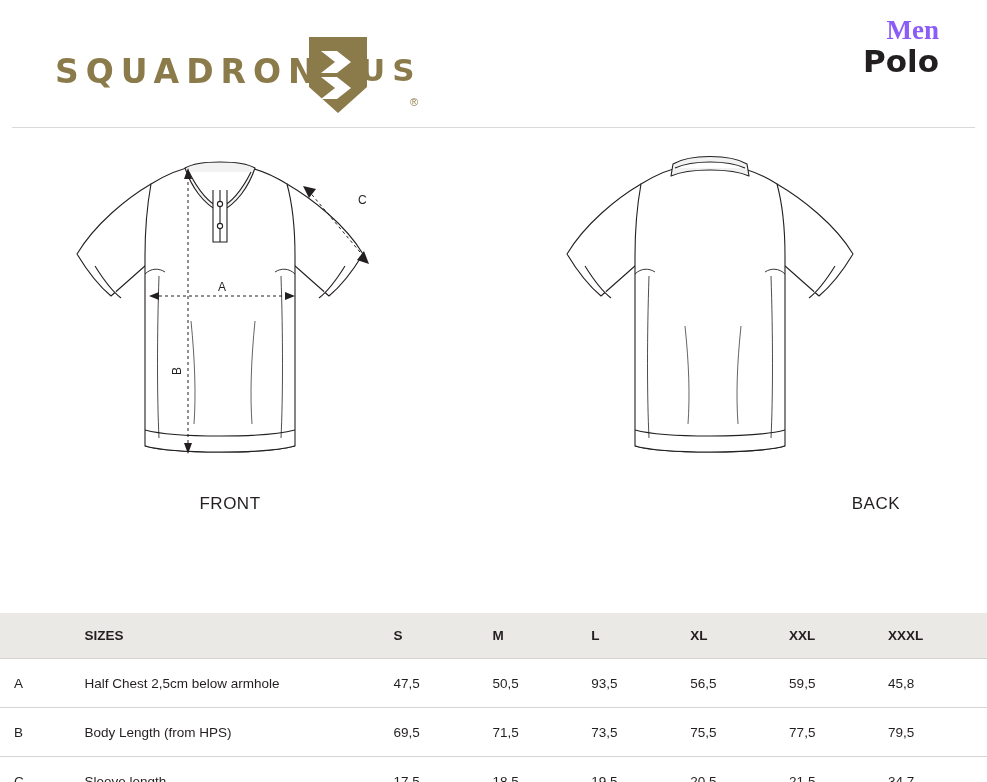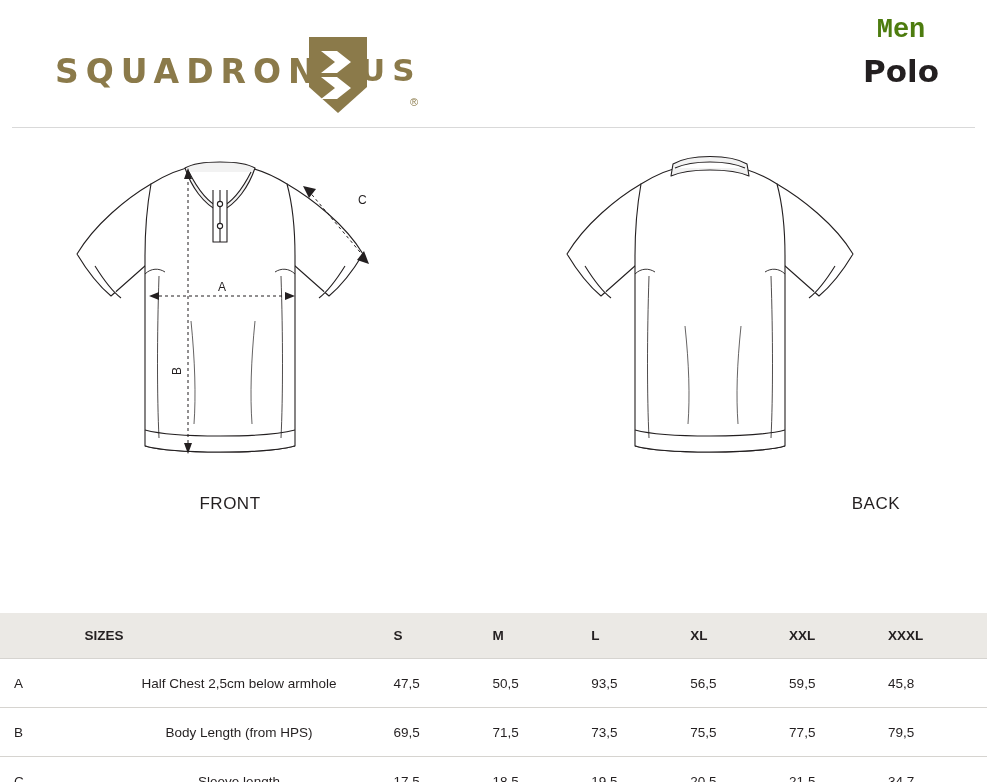--- a/index.html
+++ b/index.html
@@ -62,35 +62,34 @@
     font-size: 11px;
     color: #8b7a4a;
   }
   .title-block {
     position: absolute;
     right: 48px;
     top: 16px;
     text-align: right;
   }
   .title-men {
-    font-family: Liberation Mono, monospace;
+    font-family: Liberation Serif, serif;
     font-size: 27px;
     font-weight: bold;
-    color: #4d7c0f;
+    color: #8b5cf6;
     line-height: 1.05;
     letter-spacing: 0px;
-    text-align: center;
   }
   .title-garment {
     font-family: "DejaVu Sans", sans-serif;
     font-size: 31px;
     font-weight: bold;
     color: #231f20;
     line-height: 1.1;
-    margin-top: 10px;
+    margin-top: 0;
   }
   .header-rule {
     position: absolute;
     left: 12px;
     right: 12px;
     top: 127px;
     height: 1px;
     background: #d9d9d9;
   }
 
@@ -144,21 +143,21 @@
     height: 48px;
     padding: 0;
     border-bottom: 1px solid #d6d4d0;
     color: #231f20;
     vertical-align: middle;
   }
   table.size-table tbody tr:first-child td {
     border-top: 1px solid #d6d4d0;
   }
   .c-key   { width: 68px; padding-left: 14px !important; }
-  .c-desc  { width: 300px; text-align: center; }
+  .c-desc  { width: 300px; }
   .c-size  { width: 96px; }
   th.c-key { padding-left: 14px !important; }
 </style>
 </head>
 <body>
 
 <div class="header">
 
   <div class="logo">
     <div class="logo-text">SQUADRONS</div>

